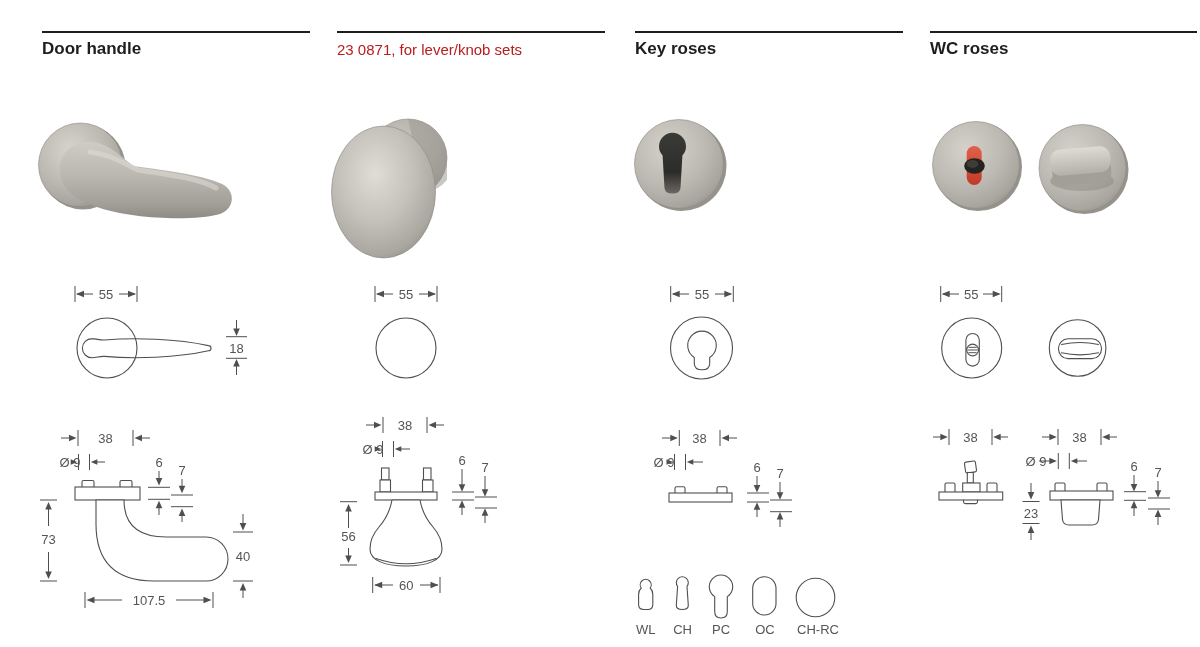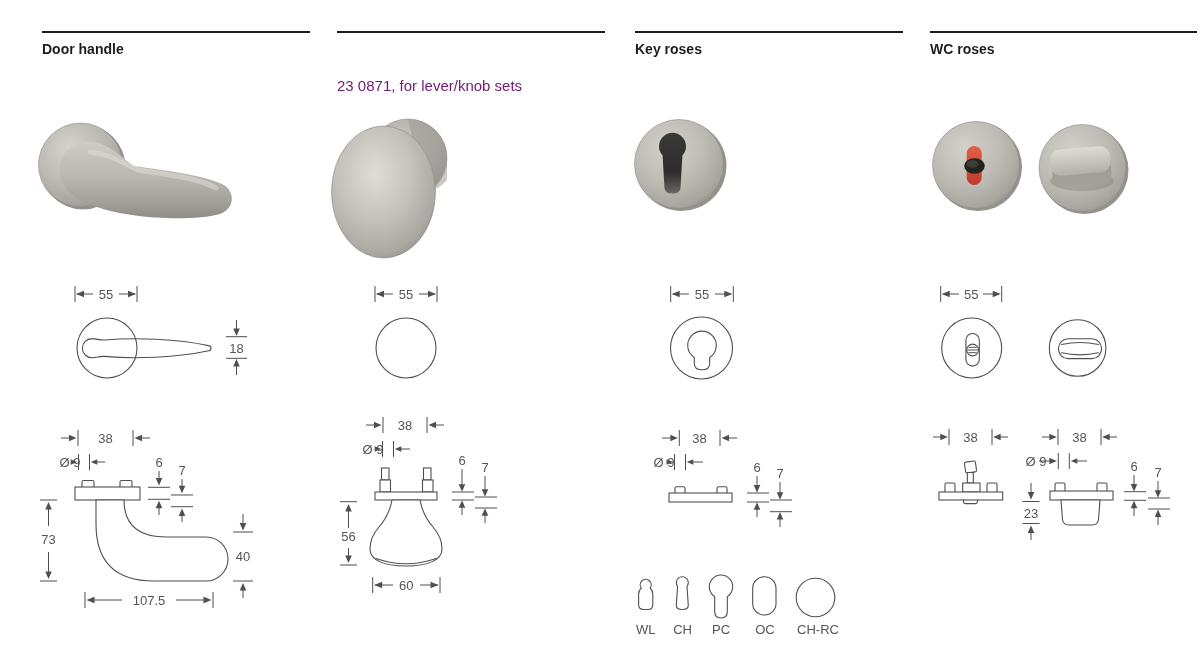--- a/index.html
+++ b/index.html
@@ -1,20 +1,20 @@
 <!DOCTYPE html>
 <html><head>
 <meta charset="utf-8">
 <style>
   html,body{margin:0;padding:0;background:#fff;}
   .page{position:relative;width:1200px;height:647px;background:#fff;overflow:hidden;
         font-family:"Liberation Sans",sans-serif;}
   .colhead{position:absolute;top:31px;border-top:2px solid #1d1d1b;padding-top:6px;width:268px;}
-  .colhead h2{margin:0;font-size:14px;line-height:20px;font-weight:bold;color:#1d1d1b;}
-  .colhead .subtitle{font-size:15px;line-height:21px;color:#701a75;font-weight:normal;min-height:0;margin-top:36px;}
+  .colhead h2{margin:0;font-size:17px;line-height:20px;font-weight:bold;color:#1d1d1b;}
+  .colhead .subtitle{font-size:15px;line-height:21px;color:#b91c1c;font-weight:normal;min-height:0;}
   .figsvg{position:absolute;top:100px;}
   .ln{stroke:#4f4f4f;stroke-width:1.1;fill:none;stroke-linecap:round;}
   .fw{stroke:#4f4f4f;stroke-width:1.1;fill:#ffffff;}
   .dl{stroke:#4f4f4f;stroke-width:1;fill:none;}
   .ah{fill:#4f4f4f;stroke:none;}
   .dt{font-family:"Liberation Sans",sans-serif;font-size:13px;fill:#555555;text-anchor:middle;}
   .pl{font-family:"Liberation Sans",sans-serif;font-size:13px;fill:#555555;text-anchor:middle;}
 </style>
 </head>
 <body>

